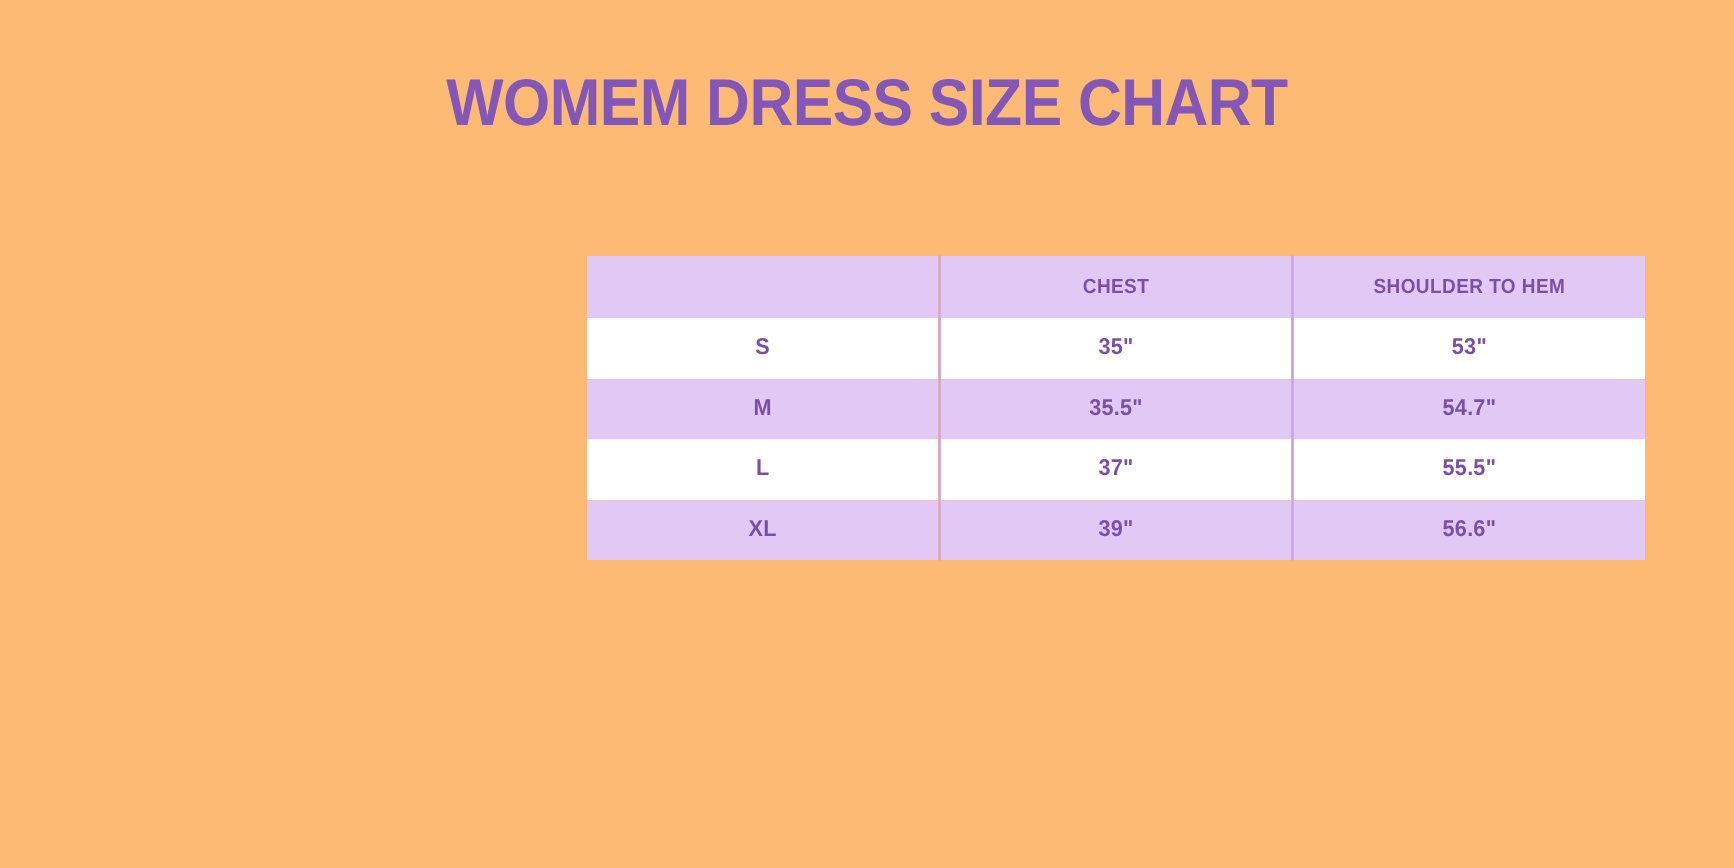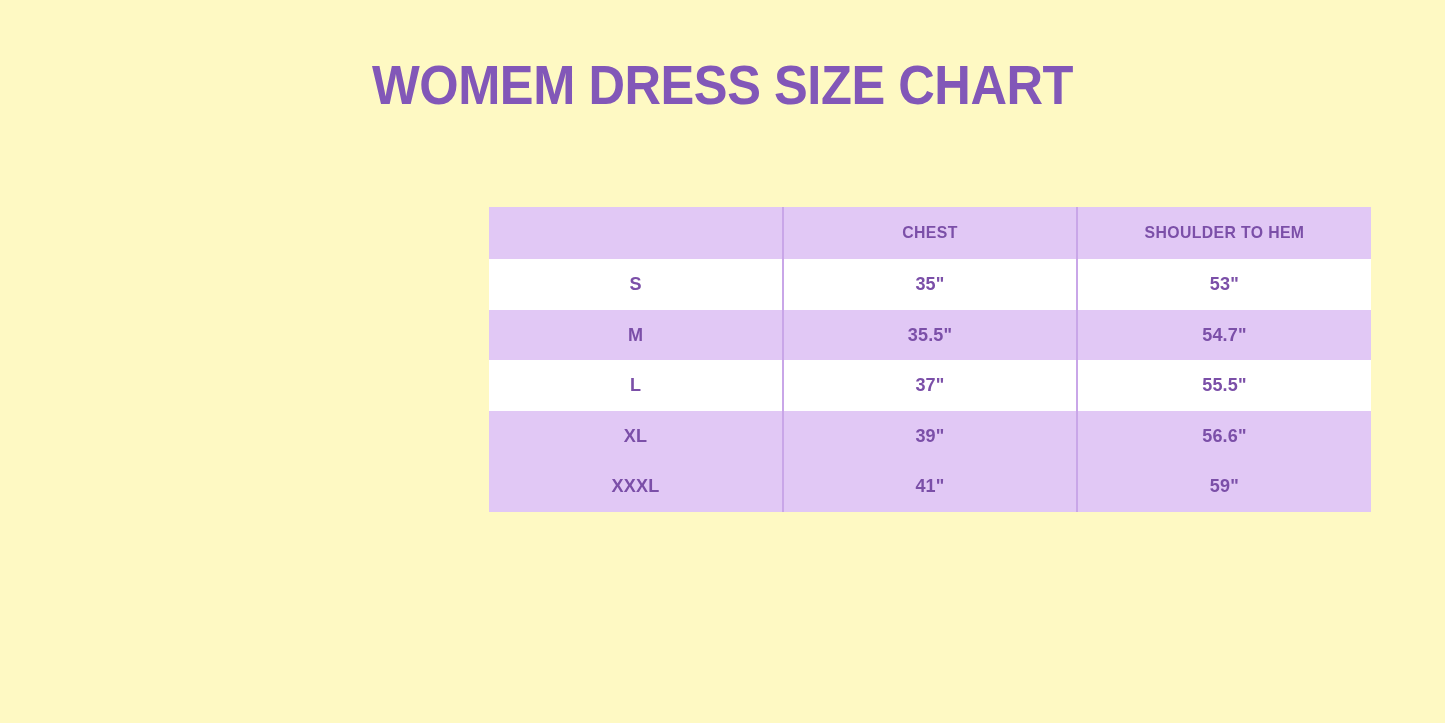--- a/index.html
+++ b/index.html
@@ -12,21 +12,21 @@
     height: 723px;
     background: #ffffff;
     font-family: "Liberation Sans", sans-serif;
     overflow: hidden;
   }
 
   .page {
     position: relative;
     width: 1445px;
     height: 723px;
-    background: #fef9c3;
+    background: #fdba74;
   }
 
   
   .chart-title {
     position: absolute;
     left: 0;
     top: 52px;
     width: 1445px;
     text-align: center;
     color: #8257b8;
@@ -37,21 +37,21 @@
     line-height: 66px;
     white-space: nowrap;
     transform: scaleX(0.92);
     transform-origin: center top;
   }
 
   
   .size-table-wrap {
     position: absolute;
     left: 489px;
-    top: 207px;
+    top: 213px;
     width: 882px;
   }
 
   table.size-table {
     width: 882px;
     border-collapse: collapse;
     table-layout: fixed;
   }
 
   table.size-table col.col-size  { width: 294px; }
@@ -151,23 +151,18 @@
           <td class="sep">55.5"</td>
         </tr>
 
         <tr class="band-tint">
           <td class="size-label">XL</td>
           <td class="sep">39"</td>
           <td class="sep">56.6"</td>
         </tr>
 
 
-        <tr class="band-tint">
-          <td class="size-label">XXXL</td>
-          <td class="sep">41"</td>
-          <td class="sep">59"</td>
-        </tr>
 
       </tbody>
     </table>
   </div>
 
 </div>
 
 </body></html>

